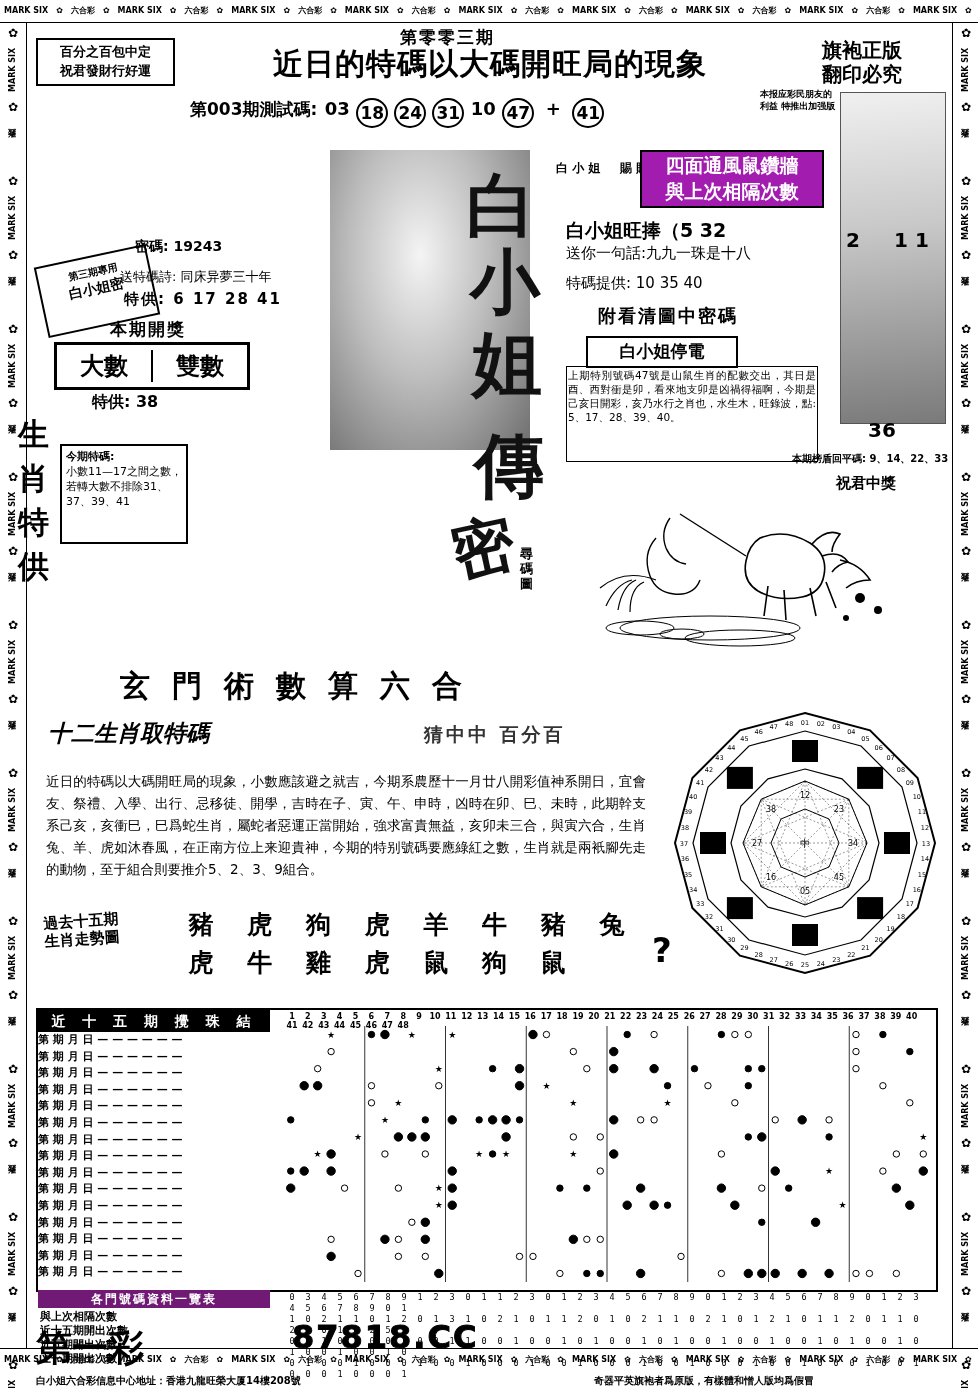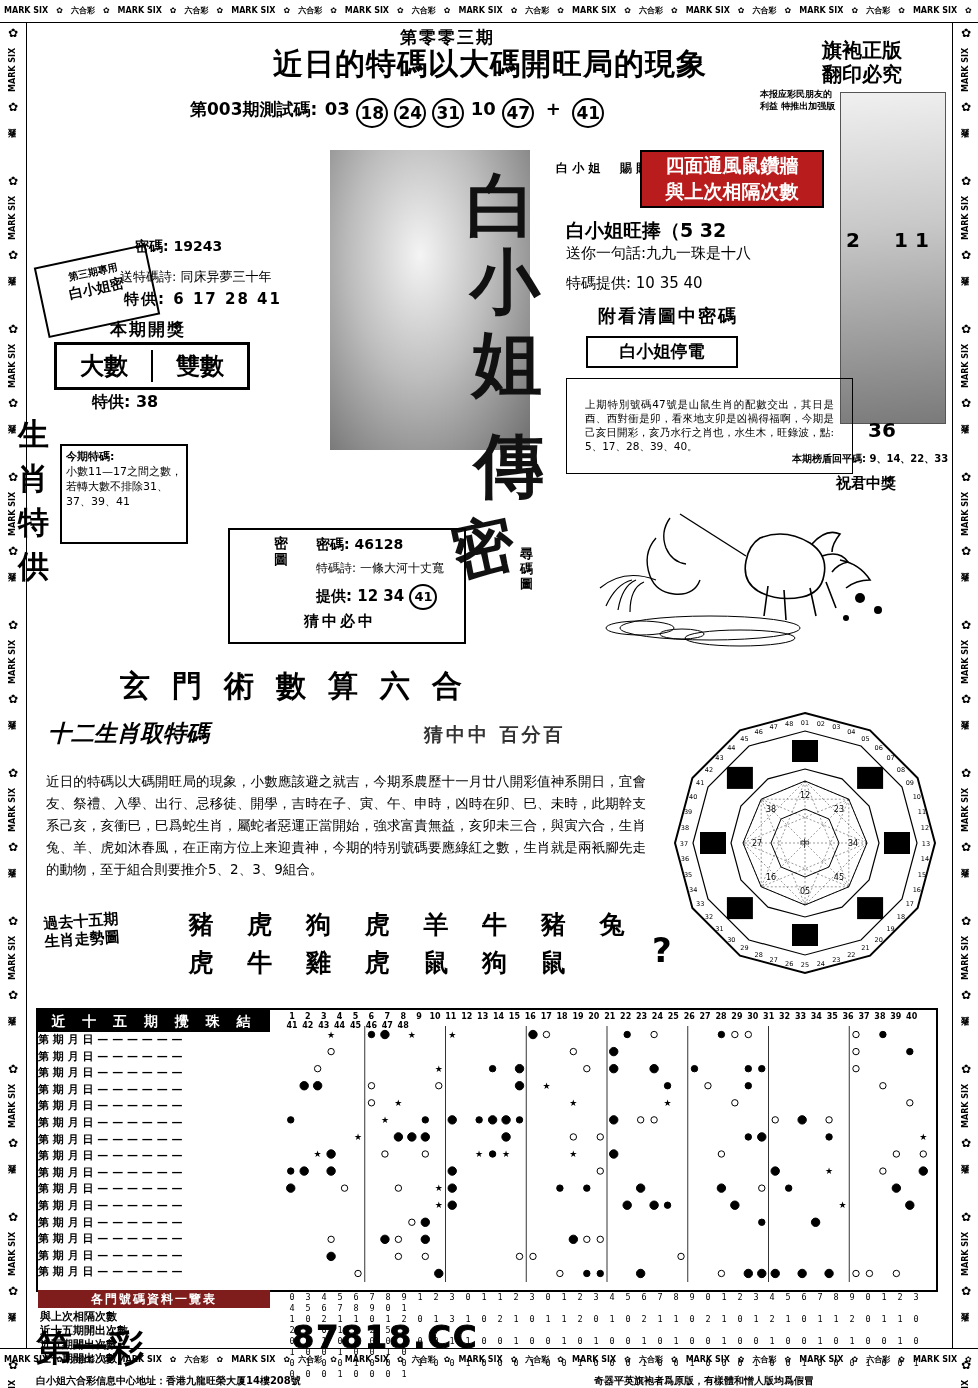--- a/index.html
+++ b/index.html
@@ -90,30 +90,30 @@
   .mimabox .mz{position:absolute;left:40px;top:5px;font-size:14px;font-weight:bold;
      line-height:16px;width:22px;text-align:center;}
   .mimabox .mb{position:absolute;left:74px;top:82px;font-size:15px;font-weight:bold;letter-spacing:3px;}
   .circ41{display:inline-block;width:24px;height:22px;line-height:22px;text-align:center;
      border:2px solid #000;border-radius:50%;font-size:13px;font-weight:bold;}
 
   
   .bxj-give{position:absolute;left:556px;top:160px;font-size:12px;line-height:16px;font-weight:bold;}
   .bxj-give2{position:absolute;left:620px;top:160px;font-size:12px;line-height:16px;font-weight:bold;}
   .slogan{position:absolute;left:640px;top:150px;width:180px;height:54px;border:2px solid #000;
-     background:#b91c1c;color:#fff;text-align:center;font-size:19px;font-weight:bold;line-height:26px;
+     background:#a21caf;color:#fff;text-align:center;font-size:19px;font-weight:bold;line-height:26px;
      font-family:"DejaVu Serif","Liberation Serif",serif;}
   .wang{position:absolute;left:566px;top:218px;font-size:19px;font-weight:bold;}
   .songni{position:absolute;left:566px;top:244px;font-size:15px;}
   .temagong{position:absolute;left:566px;top:274px;font-size:15px;}
   .fukan{position:absolute;left:598px;top:304px;font-size:18px;font-weight:bold;letter-spacing:2px;}
   .tingdian{position:absolute;left:586px;top:336px;width:148px;height:28px;border:2px solid #000;
      text-align:center;font-size:17px;font-weight:bold;line-height:26px;}
-  .textblk{position:absolute;left:566px;top:378px;width:287px;height:96px;border:1px solid #000;
-     font-size:10.5px;line-height:14px;padding:18px;box-sizing:border-box;text-align:justify;}
+  .textblk{position:absolute;left:566px;top:366px;width:252px;height:96px;border:1px solid #000;
+     font-size:10.5px;line-height:14px;padding:1px;box-sizing:border-box;text-align:justify;}
   .benqi-ping{position:absolute;left:792px;top:452px;font-size:10px;font-weight:bold;}
   .zhujun{position:absolute;left:836px;top:474px;font-size:15px;font-weight:bold;}
   .num36{position:absolute;left:868px;top:418px;font-size:20px;font-weight:bold;}
   .num2{position:absolute;left:846px;top:228px;font-size:20px;font-weight:bold;}
   .num11{position:absolute;left:894px;top:228px;font-size:20px;font-weight:bold;}
 
   
   .oxart{position:absolute;left:560px;top:478px;width:370px;height:172px;}
 
   
@@ -146,21 +146,21 @@
   .tbl-head{position:absolute;left:38px;top:1010px;width:232px;height:22px;background:#000;color:#fff;
      text-align:center;font-size:14px;font-weight:bold;line-height:22px;letter-spacing:6px;}
   .tbl-left{position:absolute;left:38px;top:1032px;width:232px;height:252px;}
   .tl-row{position:absolute;left:0;font-size:11px;font-weight:bold;height:15.5px;line-height:15.5px;}
   .numhdr{position:absolute;left:284px;top:1012px;width:646px;font-size:8px;font-weight:bold;
      letter-spacing:0;}
   .numhdr span{display:inline-block;width:15.9px;text-align:center;}
   .dotgrid{position:absolute;left:284px;top:1026px;width:646px;height:256px;}
 
   
-  .info-hdr{position:absolute;left:38px;top:1290px;width:232px;height:18px;background:#7f1d1d;color:#fff;
+  .info-hdr{position:absolute;left:38px;top:1290px;width:232px;height:18px;background:#701a75;color:#fff;
      text-align:center;font-size:12px;font-weight:bold;line-height:18px;letter-spacing:2px;}
   .info-rows{position:absolute;left:40px;top:1310px;width:232px;font-size:11px;font-weight:bold;
      line-height:14px;}
   .info-nums{position:absolute;left:284px;top:1292px;width:650px;font-size:8.5px;line-height:11px;
      font-family:"DejaVu Sans Mono","Liberation Mono",monospace;}
   .info-nums div span{display:inline-block;width:16px;text-align:center;}
 
   
   .wm{position:absolute;left:36px;top:1318px;width:640px;height:54px;}
   .wm .dy{position:absolute;left:0;top:6px;font-size:36px;font-weight:bold;
@@ -254,20 +254,24 @@
       <span class="vitem">MARK SIX</span>
       <span class="flower">✿</span>
       <span class="vitem">六合彩</span>
       <span class="flower">✿</span>
       <span class="vitem">MARK SIX</span>
     </div>
 
   <div class="issue-top">第零零三期</div>
   <div class="main-title">近日的特碼以大碼開旺局的現象</div>
 
+  <div class="stamp-left">
+    <div>百分之百包中定</div>
+    <div>祝君發財行好運</div>
+  </div>
 
   <div class="stamp-right">
     <div>旗袍正版</div>
     <div>翻印必究</div>
   </div>
   <div class="note-right">本报应彩民朋友的利益 特推出加强版</div>
 
   <div class="testrow">
     <span class="lbl">第003期測試碼:</span>
     <span class="plain">03</span>
@@ -318,37 +322,20 @@
   </div>
 
   <div class="shengxiao">生肖特供</div>
 
   <div class="jinqi">
     <b>今期特碼:</b>
     <div>小數11—17之間之數，若轉大數不排除31、37、39、41</div>
   </div>
 
 
-  <div class="mimabox">
-    <div class="mz">密圖</div>
-    <div class="mt">
-      <span>密碼:</span>
-      <span>46128</span>
-    </div>
-    <div class="ms">
-      <span>特碼詩:</span>
-      <span>一條大河十丈寬</span>
-    </div>
-    <div class="mp">
-      <span>提供:</span>
-      <span>12  34</span>
-      <span class="circ41">41</span>
-    </div>
-    <div class="mb">猜中必中</div>
-  </div>
   <div style="position:absolute;left:520px;top:546px;font-size:13px;font-weight:bold;line-height:15px;width:16px;">尋碼圖</div>
 
   <div class="bxj-give">白 小 姐</div>
   <div class="bxj-give2">賜 贈</div>
   <div class="slogan">
     <div>四面通風鼠鑽牆</div>
     <div>與上次相隔次數</div>
   </div>
   <div class="wang">白小姐旺捧（5  32</div>
   <div class="songni">送你一句話:九九一珠是十八</div>

